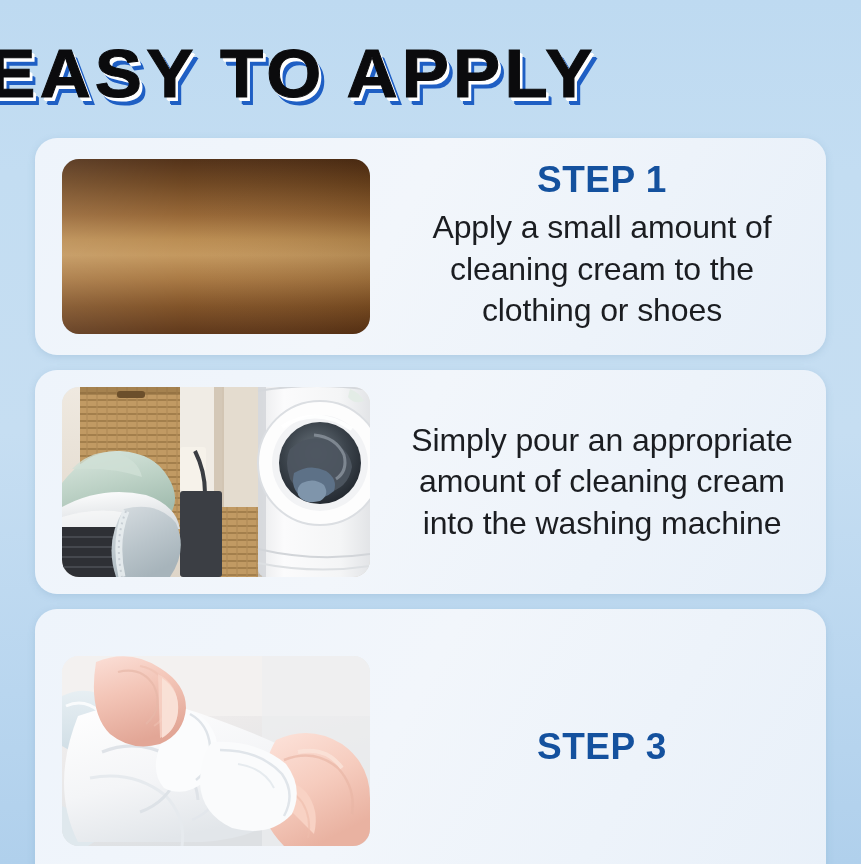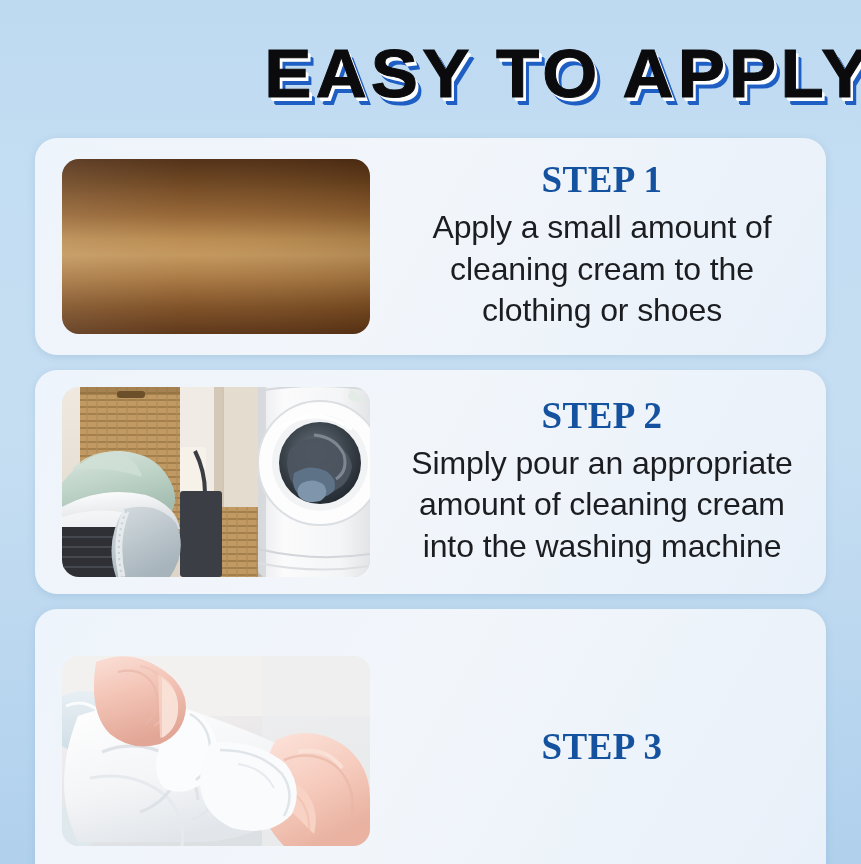--- a/index.html
+++ b/index.html
@@ -14,21 +14,21 @@
     font-family: "Liberation Sans", sans-serif;
     background: linear-gradient(180deg, #bedaf1 0%, #c3ddf2 20%, #c6def2 50%, #b9d6ef 80%, #b0d0ec 100%);
     position: relative;
   }
 
   
   .title-wrap {
     height: 138px;
     display: flex;
     align-items: center;
-    justify-content: flex-end;
+    justify-content: flex-start;
     padding-top: 8px;
   }
 
   .headline {
     position: relative;
     font-family: "Liberation Sans", sans-serif;
     font-weight: 700;
     font-size: 68px;
     letter-spacing: 4px;
     line-height: 1;
@@ -86,21 +86,20 @@
     text-align: center;
   }
 
   .step-title {
     font-size: 37px;
     font-weight: 700;
     color: #14519e;
     letter-spacing: 0.5px;
     line-height: 1.05;
     margin-bottom: 7px;
-    font-family: Liberation Serif, serif;
   }
 
   .step-body {
     font-size: 32px;
     line-height: 1.3;
     color: #1b1d21;
     font-weight: 400;
     letter-spacing: -0.1px;
   }
   .card-3 .step-body { line-height: 1.28; }
@@ -230,21 +229,20 @@
 
         <path d="M0 140 l78 0 q6 32 -2 50 l-76 0 z" fill="#2e3035"></path>
         <path d="M0 150 l76 0 M0 160 l76 0 M0 170 l74 0 M0 180 l74 0" stroke="#45484e" stroke-width="2"></path>
 
         <path d="M62 122 q34 -8 52 14 q12 28 -6 54 l-54 0 q-12 -36 8 -68 z" fill="url(#greyclothg)"></path>
         <path d="M64 124 q-12 30 -4 66" stroke="#e8edf0" stroke-width="7" fill="none" opacity="0.9"></path>
         <path d="M64 124 q-12 30 -4 66" stroke="#c7ced4" stroke-width="2" stroke-dasharray="2 4" fill="none"></path>
       </svg>
     </div>
     <div class="text-col">
-      <div class="step-title">STEP 2</div>
       <div class="step-body">Simply pour an appropriate amount of cleaning cream into the washing machine</div>
     </div>
   </div>
 
   <div class="card card-3">
     <div class="thumb">
       <svg viewBox="0 0 308 190" preserveAspectRatio="xMidYMid slice">
         <defs>
           <linearGradient id="bgsoft" x1="0" y1="0" x2="0.4" y2="1">
             <stop offset="0%" stop-color="#f7f6f6"></stop>

